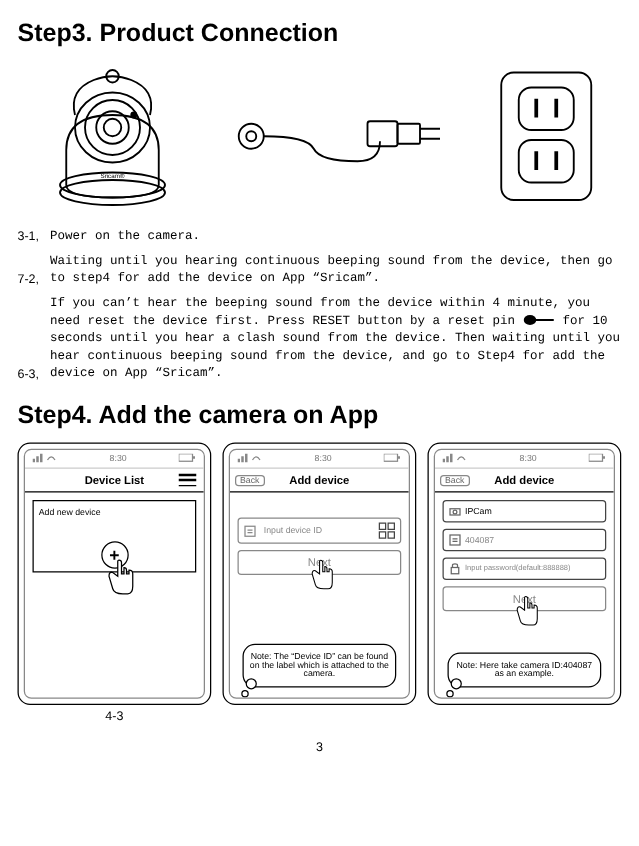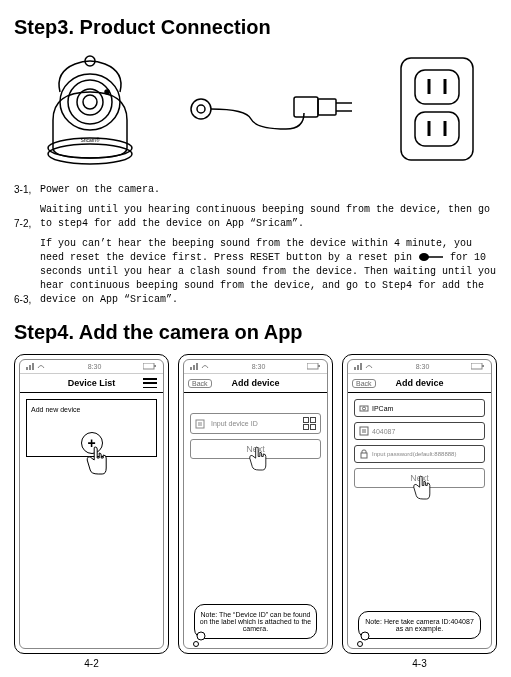--- a/index.html
+++ b/index.html
@@ -47,21 +47,21 @@
     vertical-align: middle;
   }
   .phones-row {
     display: flex;
     gap: 6px;
     justify-content: space-between;
     margin-top: 6px;
   }
   .phone {
     width: 155px;
-    height: 300px;
+    height: 210px;
     border: 1.5px solid #000;
     border-radius: 10px;
     position: relative;
     box-sizing: border-box;
     background: #fff;
   }
   .phone-inner {
     position: absolute;
     top: 4px; left: 4px; right: 4px; bottom: 4px;
     border: 1px solid #888;
@@ -450,17 +450,16 @@
               <circle cx="5" cy="14" r="2.5"></circle>
           </svg>
         </div>
       </div>
     </div>
   </div>
 
 </div>
 
 <div class="captions">
-  <span>4-2</span>
   <span>4-3</span>
 </div>
 
 <div class="page-num">3</div>
 
 </body></html>

